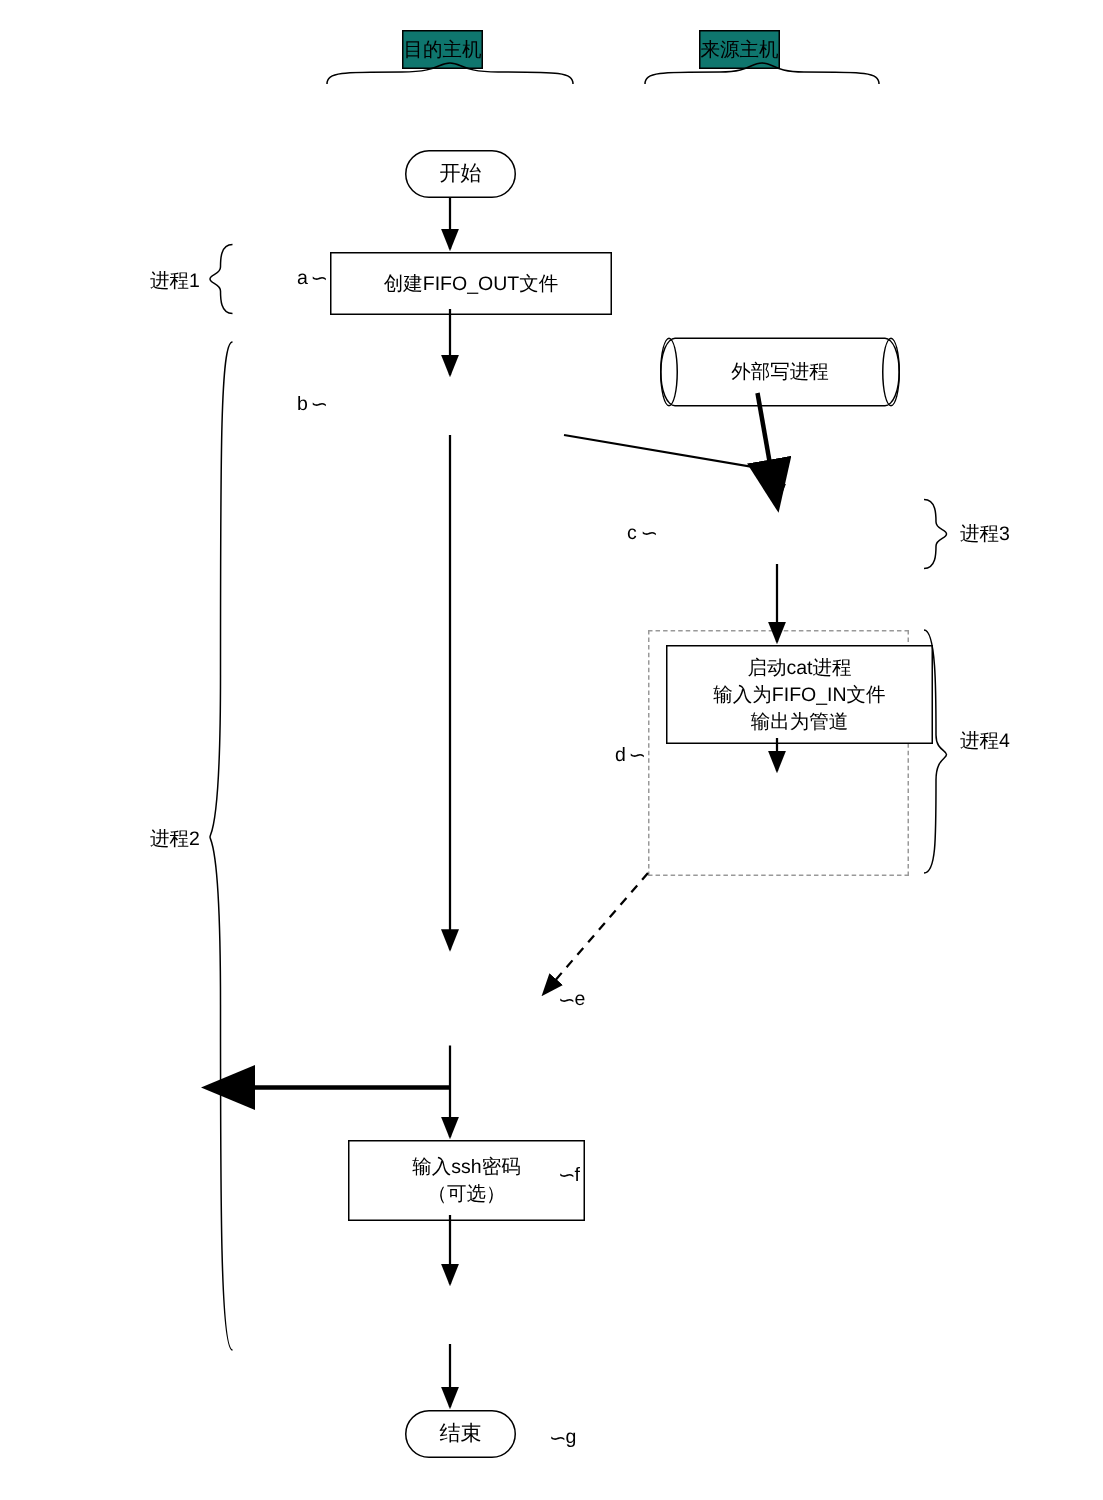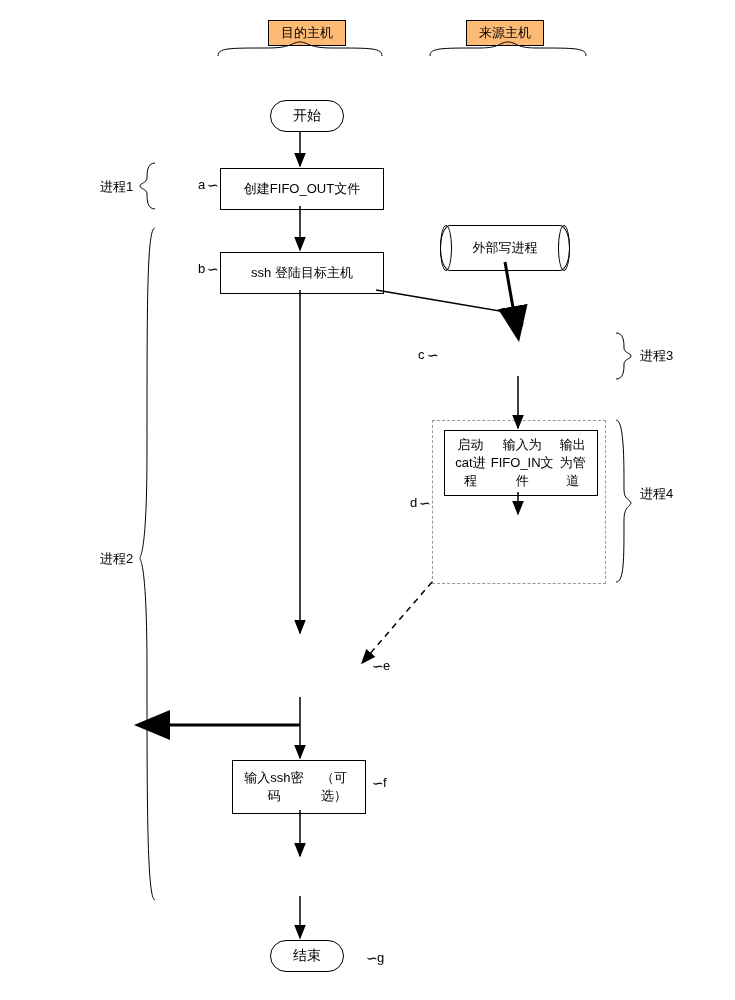--- a/index.html
+++ b/index.html
@@ -1,21 +1,21 @@
 <!DOCTYPE html>
 <html><head>
 <meta charset="utf-8">
 <style>
 body{margin:0;font-family:"Microsoft YaHei",sans-serif;font-size:13px;background:#fff;color:#000}
 .canvas{position:relative;width:735px;height:1000px}
-.box{position:absolute;border:1px solid #000;background:#fff;text-align:center;display:flex;align-items:center;justify-content:center;padding:4px 6px;line-height:1.4}
-.box.multi{}
-.header-box{position:absolute;border:1px solid #000;background:#fdba74;text-align:left;padding:3px 12px;font-size:13px}
+.box{position:absolute;border:1px solid #000;background:#fff;text-align:center;display:flex;align-items:center;justify-content:center;padding:4px 18px;line-height:1.4}
+.box.multi{flex-direction:column}
+.header-box{position:absolute;border:1px solid #000;background:#0f766e;text-align:left;padding:3px 0;font-size:13px}
 .pill{position:absolute;border:1px solid #000;border-radius:20px;background:#fff;text-align:left;padding:6px 22px;font-size:14px}
-.cylinder{position:absolute;border:1px solid #000;border-radius:10px/50%;background:#fff;text-align:center;display:flex;align-items:center;justify-content:center;padding:6px 9px;font-size:13px}
+.cylinder{position:absolute;border:1px solid #000;border-radius:10px/50%;background:#fff;text-align:center;display:flex;align-items:center;justify-content:center;padding:6px 24px;font-size:13px}
 .cylinder::before{content:"";position:absolute;left:-1px;top:-1px;bottom:-1px;width:10px;border:1px solid #000;border-radius:50%}
 .cylinder::after{content:"";position:absolute;right:-1px;top:-1px;bottom:-1px;width:10px;border:1px solid #000;border-radius:50%}
 .dashed-box{position:absolute;border:1.5px dashed #999;background:transparent}
 .brace-label{position:absolute;font-size:13px}
 .step-label{position:absolute;font-size:13px}
 .tilde{position:absolute;font-size:14px}
 svg.overlay{position:absolute;left:0;top:0;width:735px;height:1000px;pointer-events:none}
 </style>
 </head>
 <body>
@@ -24,21 +24,20 @@
 
   <div class="header-box" style="left:268px;top:20px">目的主机</div>
   <div class="header-box" style="left:466px;top:20px">来源主机</div>
 
   <div class="pill" style="left:270px;top:100px">开始</div>
 
   <div class="box" style="left:220px;top:168px;width:150px;height:32px">创建FIFO_OUT文件</div>
   <div class="step-label" style="left:198px;top:177px">a</div>
   <div class="tilde" style="left:207px;top:177px">∽</div>
 
-  <div class="box" style="left:220px;top:252px;width:150px;height:32px">ssh 登陆目标主机</div>
   <div class="step-label" style="left:198px;top:261px">b</div>
   <div class="tilde" style="left:207px;top:261px">∽</div>
 
   <div class="cylinder" style="left:440px;top:225px;width:110px;height:32px">外部写进程</div>
 
   <div class="step-label" style="left:418px;top:347px">c</div>
   <div class="tilde" style="left:427px;top:347px">∽</div>
 
   <div class="dashed-box" style="left:432px;top:420px;width:172px;height:162px"></div>
   <div class="box multi" style="left:444px;top:430px;width:140px;height:56px">

